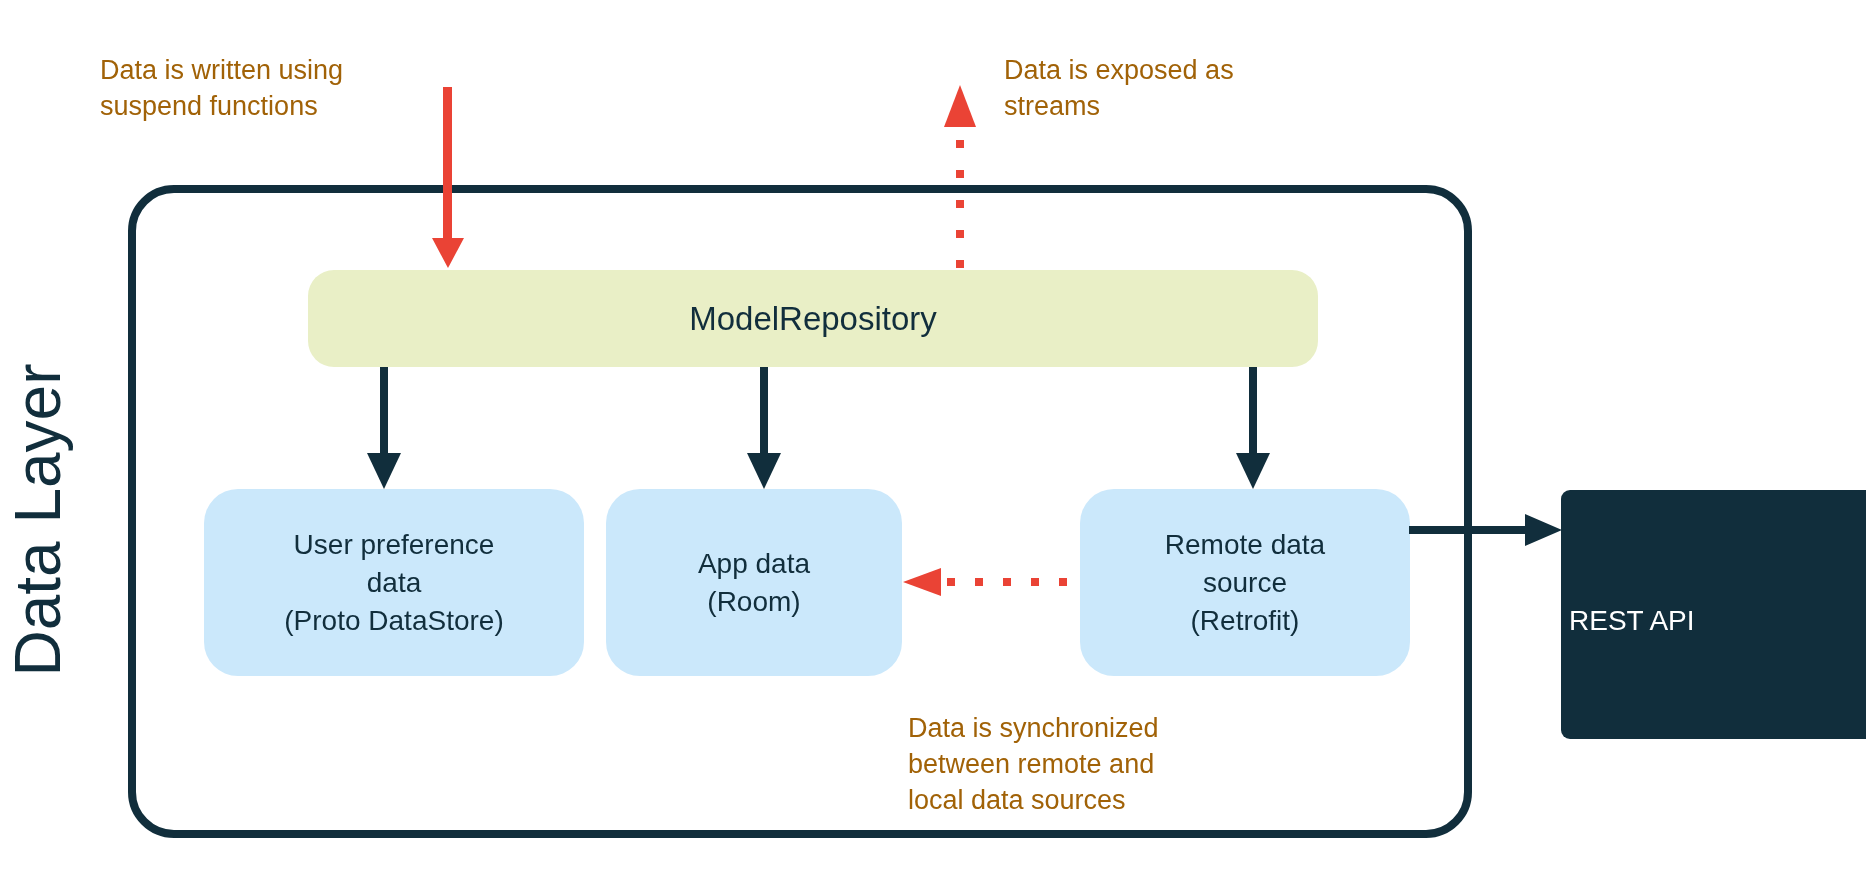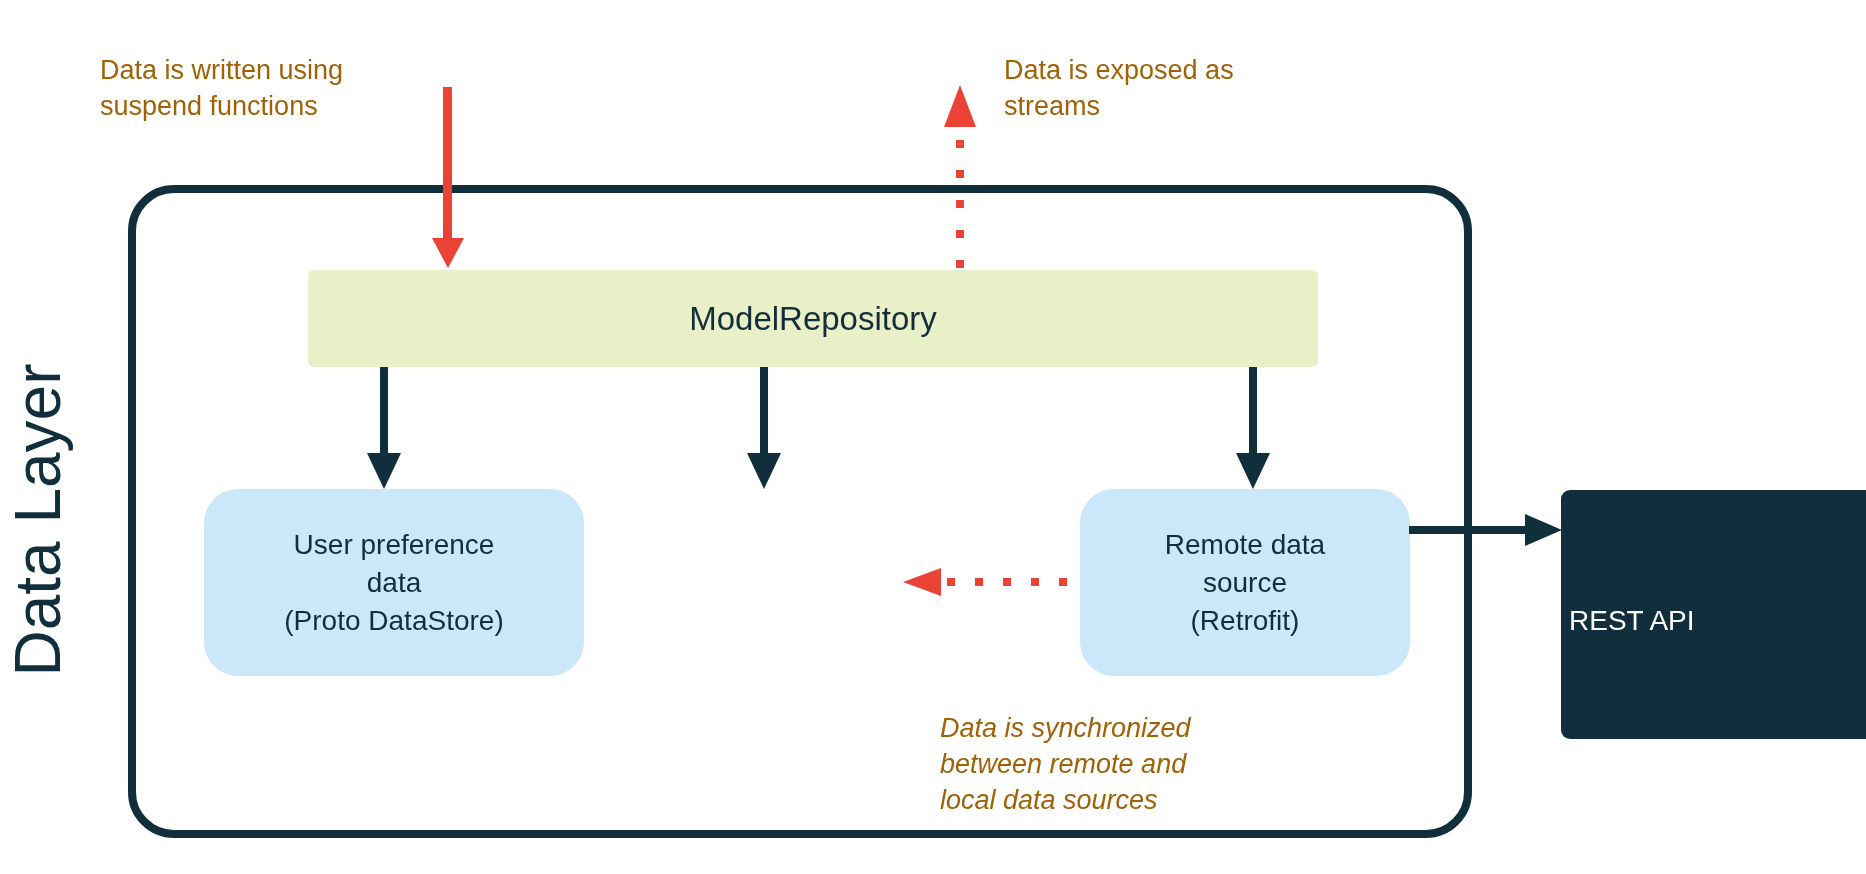--- a/index.html
+++ b/index.html
@@ -42,29 +42,29 @@
 
   
   .annotation {
     position: absolute;
     color: #a16207;
     font-size: 27px;
     line-height: 36px;
   }
   .ann-write   { left: 100px;  top: 52px;  width: 360px; }
   .ann-streams { left: 1004px; top: 52px;  width: 360px; }
-  .ann-sync    { left: 940px;  top: 710px; width: 380px; font-style: italic; }
+  .ann-sync    { left: 908px;  top: 710px; width: 380px; }
 
   
   .repo-box {
     position: absolute;
     left: 308px; top: 270px;
     width: 1010px; height: 97px;
     background: #e9efc6;
-    border-radius: 6px;
+    border-radius: 26px;
     display: flex; align-items: center; justify-content: center;
     font-size: 33px;
     color: #112e3c;
   }
   .source-box {
     position: absolute;
     top: 489px; height: 187px;
     background: #cbe8fb;
     border-radius: 34px;
     display: flex; align-items: center; justify-content: center;
@@ -180,20 +180,24 @@
   <div>
     <div class="vline navy-vline" style="left:1249px; top:367px; height:86px;"></div>
     <div class="tri tri-down-navy" style="left:1236px; top:453px;"></div>
   </div>
 
   <div class="source-box box-userpref pre">
     <span class="pre">User preference
 data
 (Proto DataStore)</span>
   </div>
+  <div class="source-box box-appdata pre">
+    <span class="pre">App data
+(Room)</span>
+  </div>
   <div class="source-box box-remote pre">
     <span class="pre">Remote data
 source
 (Retrofit)</span>
   </div>
 
   <div>
     <div class="tri tri-left-red" style="left:903px; top:568px;"></div>
     <div class="hline red-dots-h" style="left:947px; top:578px; width:133px;"></div>
   </div>

